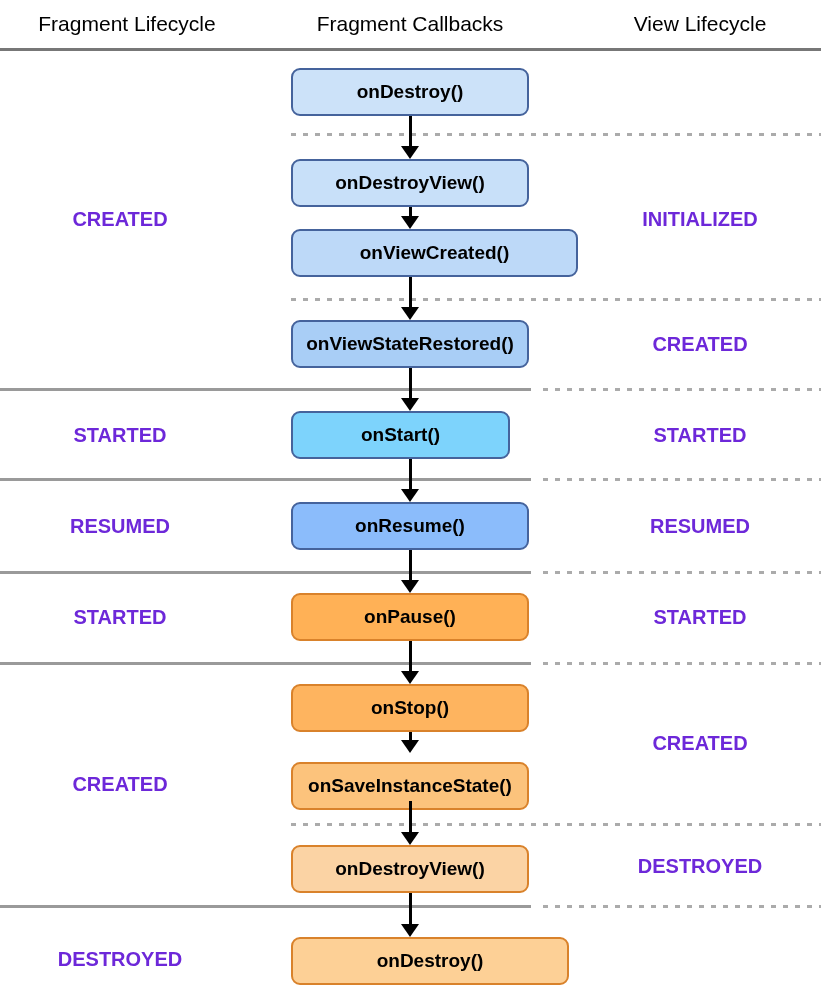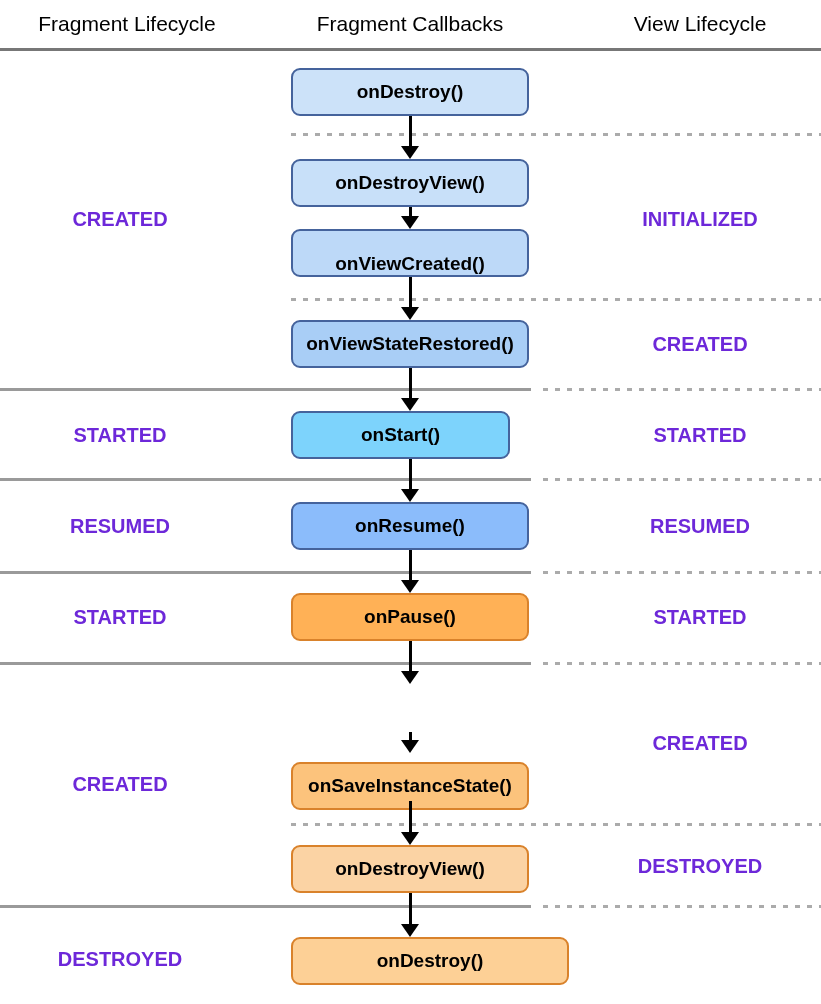--- a/index.html
+++ b/index.html
@@ -75,34 +75,37 @@
     <div class="dashed-line" style="left: 543px; top: 905px; width: 278px; background: repeating-linear-gradient(90deg, rgb(171, 171, 171) 0px, rgb(171, 171, 171) 5px, transparent 5px, transparent 12px);"></div>
     <div class="dashed-line" style="left: 291px; top: 133px; width: 530px; background: repeating-linear-gradient(90deg, rgb(171, 171, 171) 0px, rgb(171, 171, 171) 5px, transparent 5px, transparent 12px);"></div>
     <div class="dashed-line" style="left: 291px; top: 298px; width: 530px; background: repeating-linear-gradient(90deg, rgb(171, 171, 171) 0px, rgb(171, 171, 171) 5px, transparent 5px, transparent 12px);"></div>
     <div class="dashed-line" style="left: 291px; top: 823px; width: 530px; background: repeating-linear-gradient(90deg, rgb(171, 171, 171) 0px, rgb(171, 171, 171) 5px, transparent 5px, transparent 12px);"></div>
     <div class="box" style="left: 291px; top: 68px; width: 238px; height: 48px; background: rgb(204, 226, 249); border-color: rgb(69, 99, 156);">
       <span class="box-label">onDestroy()</span>
     </div>
     <div class="box" style="left: 291px; top: 159px; width: 238px; height: 48px; background: rgb(200, 224, 249); border-color: rgb(69, 99, 156);">
       <span class="box-label">onDestroyView()</span>
     </div>
-    <div class="box" style="left: 291px; top: 229px; width: 238px; height: 48px; background: rgb(189, 217, 248); border-color: rgb(69, 99, 156); align-items: flex-end;">
+    <div class="box" style="left: 291px; top: 229px; width: 287px; height: 48px; background: rgb(189, 217, 248); border-color: rgb(69, 99, 156);">
       <span class="box-label">onViewCreated()</span>
     </div>
     <div class="box" style="left: 291px; top: 320px; width: 238px; height: 48px; background: rgb(169, 206, 246); border-color: rgb(69, 99, 156);">
       <span class="box-label">onViewStateRestored()</span>
     </div>
     <div class="box" style="left: 291px; top: 411px; width: 219px; height: 48px; background: #7dd3fc; border-color: rgb(69, 99, 156);">
       <span class="box-label">onStart()</span>
     </div>
     <div class="box" style="left: 291px; top: 502px; width: 238px; height: 48px; background: rgb(139, 188, 251); border-color: rgb(69, 99, 156);">
       <span class="box-label">onResume()</span>
     </div>
     <div class="box" style="left: 291px; top: 593px; width: 238px; height: 48px; background: rgb(255, 177, 86); border-color: rgb(217, 130, 43);">
       <span class="box-label">onPause()</span>
+    </div>
+    <div class="box" style="left: 291px; top: 684px; width: 238px; height: 48px; background: rgb(254, 180, 95); border-color: rgb(217, 130, 43);">
+      <span class="box-label">onStop()</span>
     </div>
     <div class="box" style="left: 291px; top: 753px; width: 238px; height: 48px; background: rgb(252, 195, 124); border-color: rgb(217, 130, 43); margin-top: 9px;">
       <span class="box-label">onSaveInstanceState()</span>
     </div>
     <div class="box" style="left: 291px; top: 845px; width: 238px; height: 48px; background: rgb(251, 211, 164); border-color: rgb(217, 130, 43);">
       <span class="box-label">onDestroyView()</span>
     </div>
     <div class="box" style="left: 291px; top: 937px; width: 278px; height: 48px; background: rgb(253, 208, 150); border-color: rgb(217, 130, 43);">
       <span class="box-label">onDestroy()</span>
     </div>

